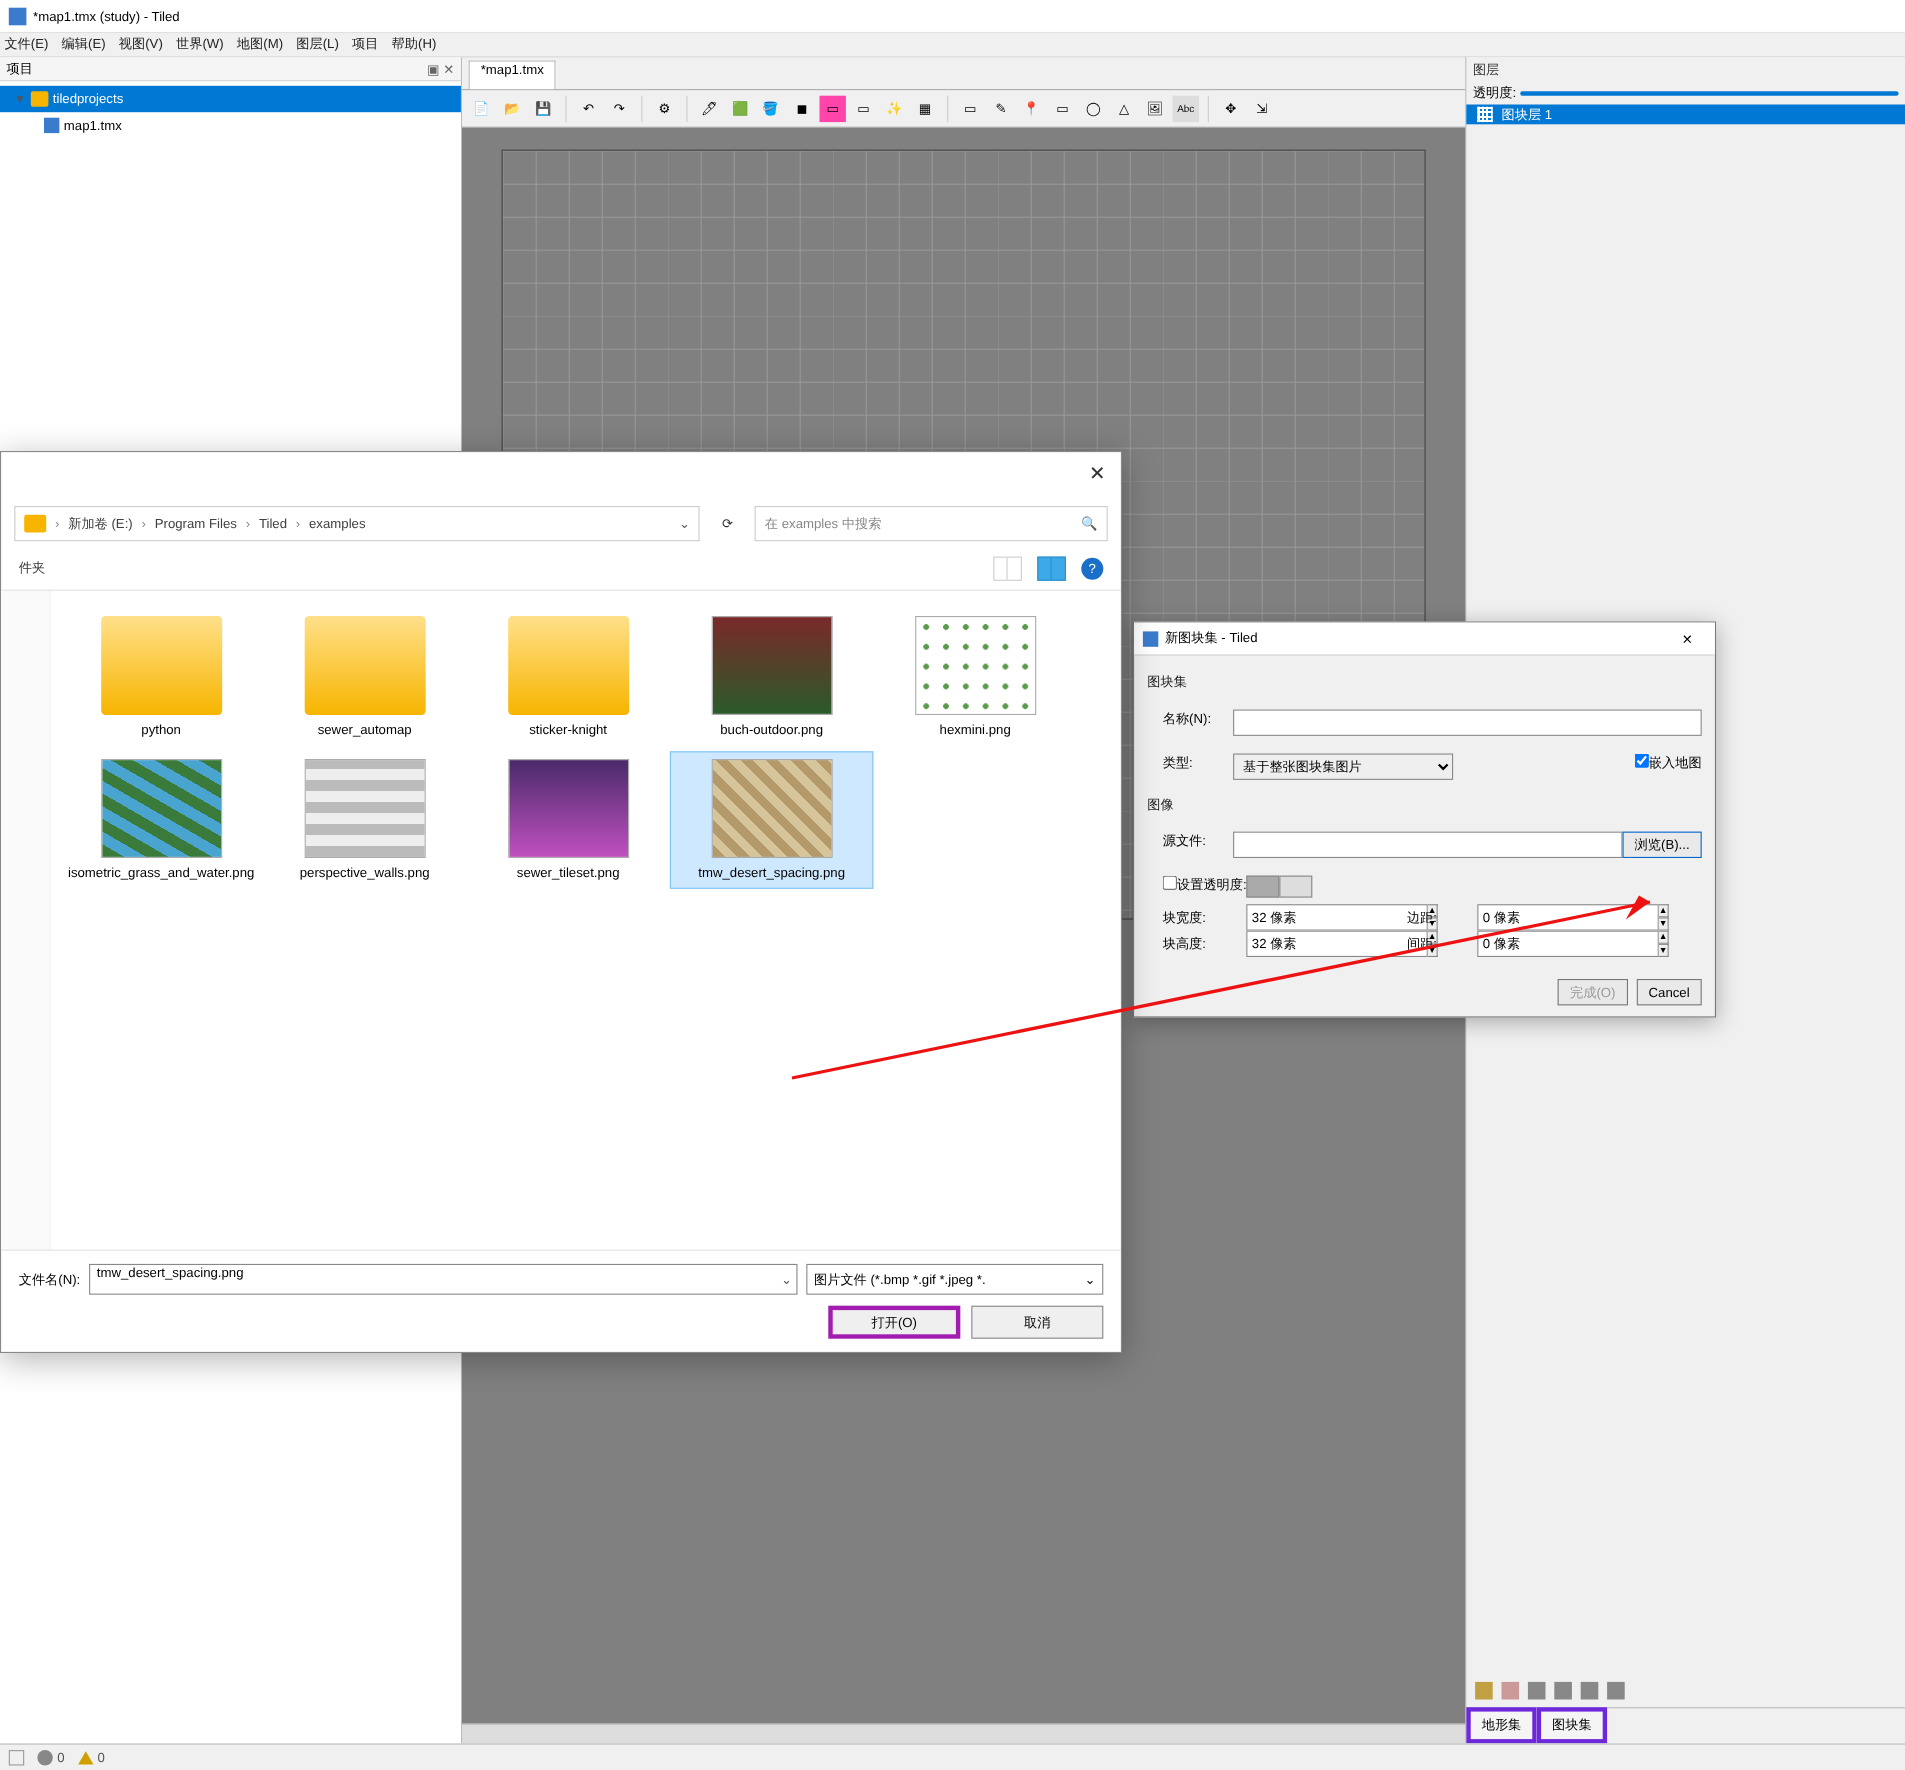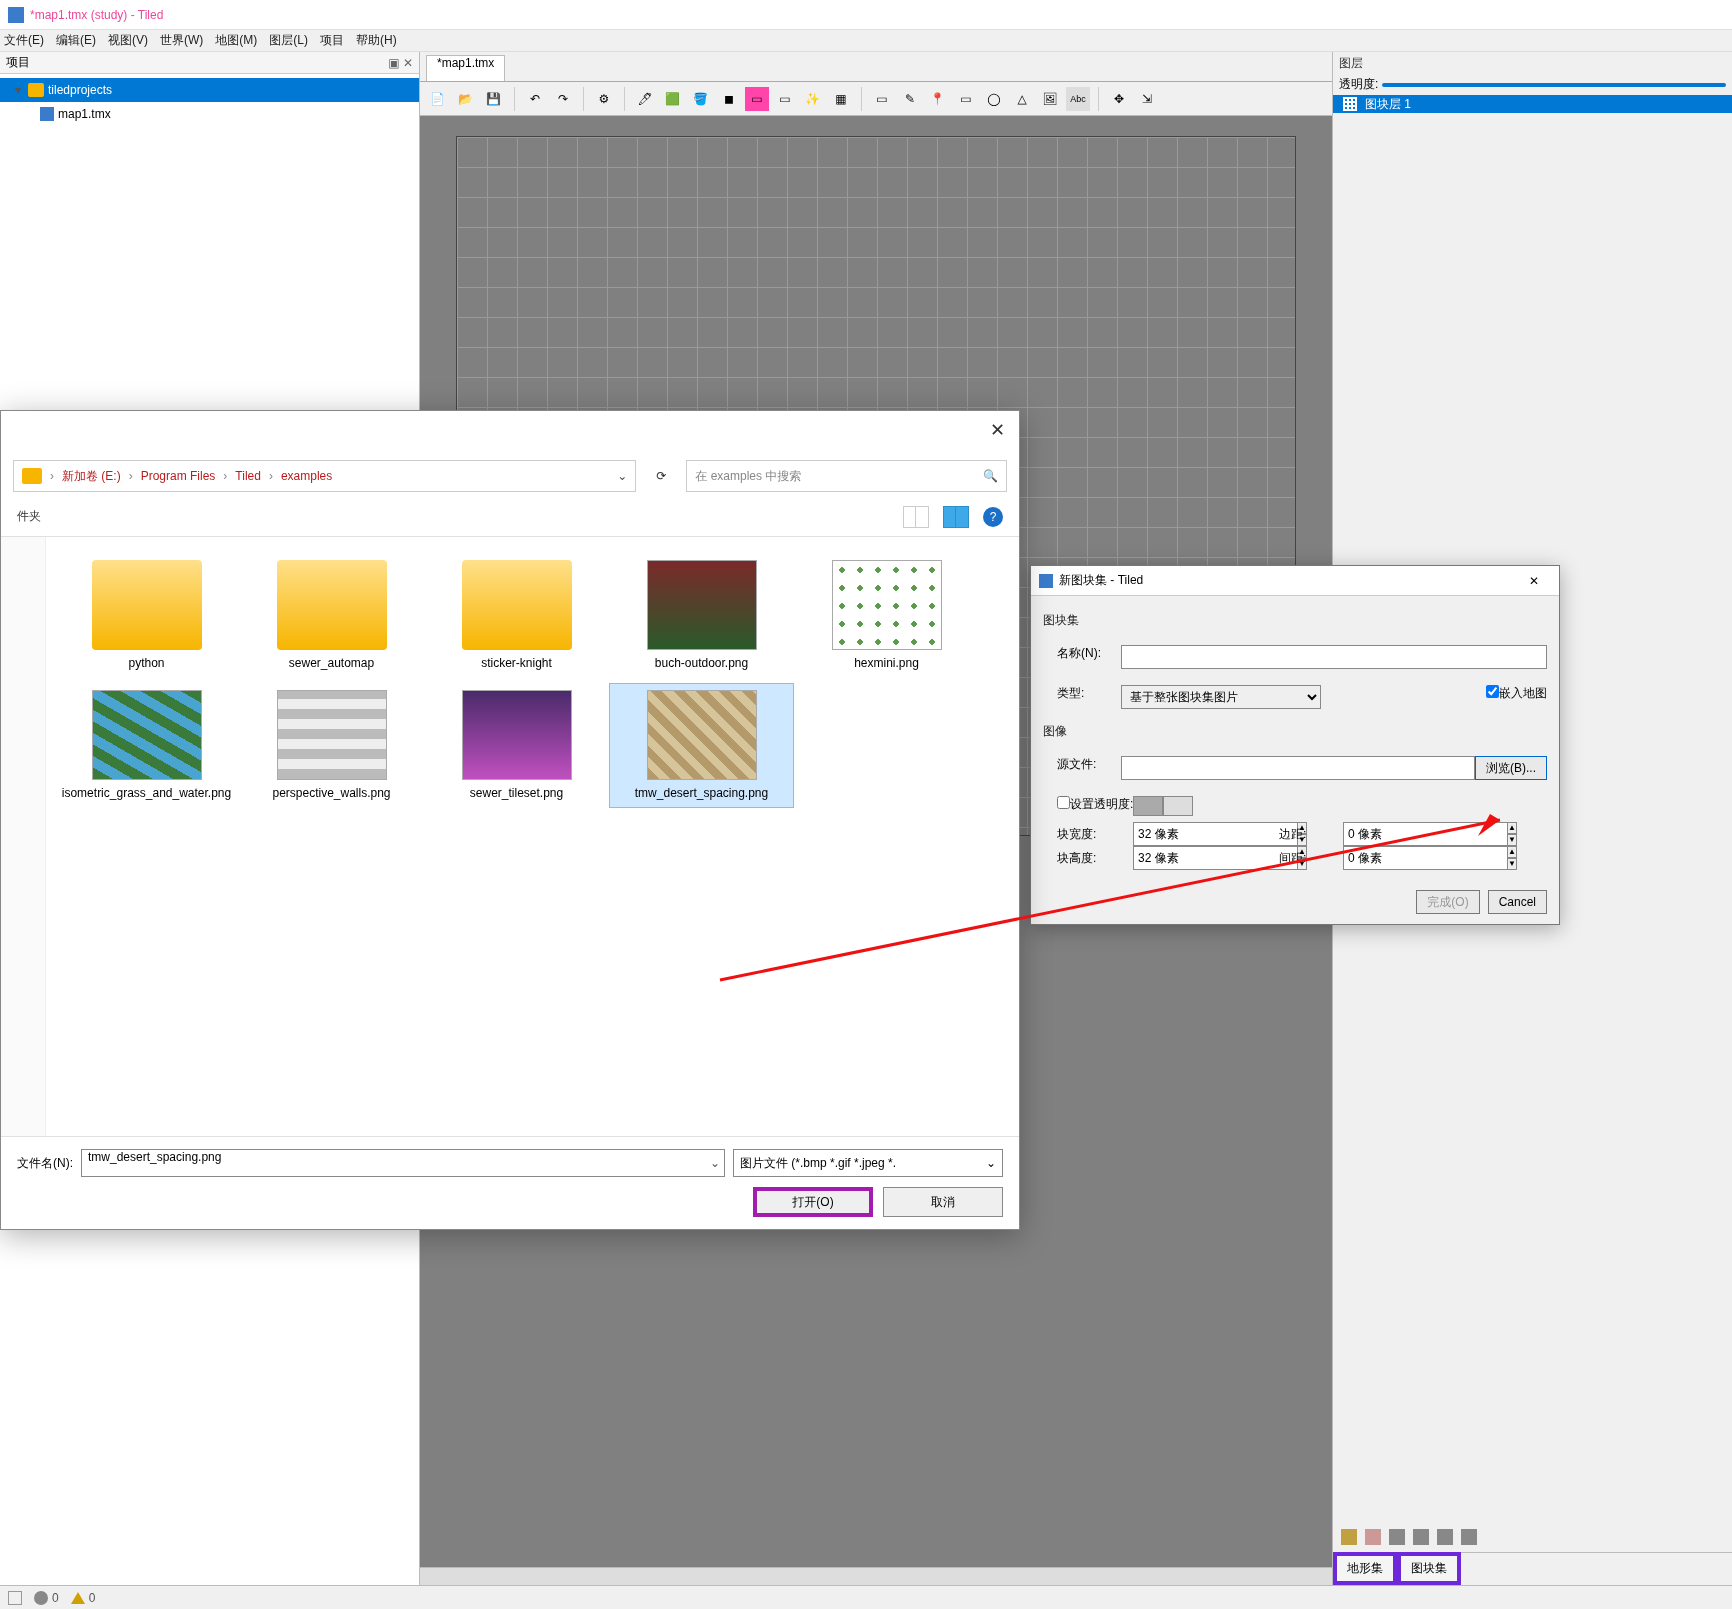--- a/index.html
+++ b/index.html
@@ -1,21 +1,21 @@
 <!DOCTYPE html>
 <html><head>
 <meta charset="utf-8">
 <style>
 * { margin:0; padding:0; box-sizing:border-box; font-family:"Microsoft YaHei","Segoe UI",sans-serif; font-size:12px; }
 body { background:#f0f0f0; width:1732px; height:1609px; position:relative; overflow:hidden; }
 
 
 .titlebar { height:30px; background:#fff; display:flex; align-items:center; padding:0 8px; border-bottom:1px solid #e0e0e0;}
 .titlebar .logo { width:16px; height:16px; background:#3b7bcc; margin-right:6px;}
-.titlebar .title { color:#ec4899; }
+.titlebar .title { color:#000000; }
 
 
 .menubar { height:22px; background:#f0f0f0; display:flex; align-items:center; padding:0 4px; gap:12px; border-bottom:1px solid #ddd;}
 .menubar span { color:#222; cursor:default;}
 
 
 .mainrow { display:flex; height:calc(100% - 30px - 22px - 24px); }
 
 
 .projpanel { width:420px; background:#f0f0f0; border-right:1px solid #bbb; display:flex; flex-direction:column;}
@@ -81,21 +81,21 @@
 .dlg-tileset .footer .btn.disabled { color:#999;}
 .dlg-tileset .close-x { width:34px; height:20px; display:flex; align-items:center; justify-content:center;}
 
 
 .dlg-open { position:absolute; left:0; top:410px; width:1020px; height:820px; background:#fff; border:1px solid #888; box-shadow:0 6px 30px rgba(0,0,0,.3); display:flex; flex-direction:column;}
 .dlg-open .top-x { height:44px; display:flex; align-items:flex-start; justify-content:flex-end; padding:8px 14px 0 0;}
 .dlg-open .top-x .x { font-size:18px; color:#333;}
 .dlg-open .addr { height:42px; display:flex; align-items:center; padding:0 12px; gap:10px;}
 .dlg-open .addr .crumb { flex:2; height:32px; border:1px solid #ccc; display:flex; align-items:center; padding:0 8px; gap:8px; position:relative;}
 .dlg-open .addr .crumb .fld { width:20px; height:16px; background:#f7b500; border-radius:2px;}
-.dlg-open .addr .crumb .seg { color:#b91c1c;}
+.dlg-open .addr .crumb .seg { color:#404040;}
 .dlg-open .addr .crumb .chev { color:#888;}
 .dlg-open .addr .crumb .end-chev { margin-left:auto; color:#555;}
 .dlg-open .addr .reload { width:30px; height:30px; display:flex; align-items:center; justify-content:center; color:#333;}
 .dlg-open .addr .search { flex:1; height:32px; border:1px solid #ccc; display:flex; align-items:center; padding:0 8px; color:#888; justify-content:space-between;}
 .dlg-open .subbar { height:40px; border-bottom:1px solid #e0e0e0; display:flex; align-items:center; justify-content:space-between; padding:0 16px;}
 .dlg-open .subbar .left { color:#333;}
 .dlg-open .subbar .right { display:flex; gap:14px; align-items:center;}
 .dlg-open .subbar .vbtn { width:26px; height:22px; border:1px solid #ccc; display:flex;}
 .dlg-open .subbar .vbtn.blue { background:#3da9e8; border-color:#2c8fc8;}
 .dlg-open .subbar .help { width:20px; height:20px; border-radius:50%; background:#1a6fc9; color:#fff; display:flex; align-items:center; justify-content:center;}

